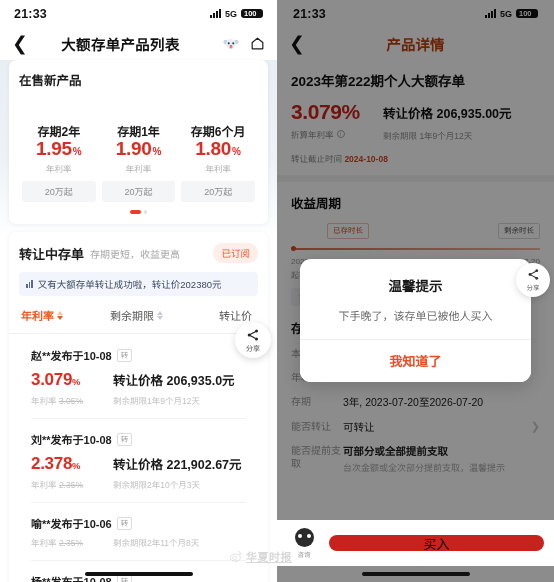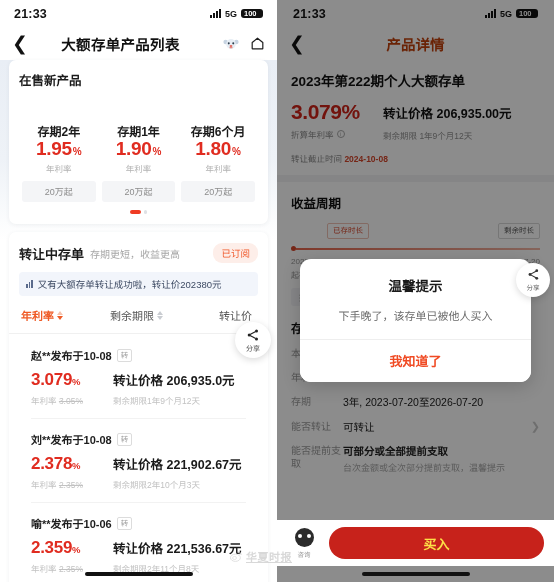--- a/index.html
+++ b/index.html
@@ -223,23 +223,23 @@
   .r-bottombar{
     position:absolute;left:0;right:0;bottom:16px;height:46px;
     background:#fff;display:flex;align-items:center;padding:0 10px;gap:8px;z-index:22;
   }
   .svc{ width:34px;display:flex;flex-direction:column;align-items:center;gap:2px;}
   .svc-ic{ width:19px;height:19px;border-radius:50%;background:#2b2b2b;position:relative;overflow:hidden;}
   .svc-ic::before{content:"";position:absolute;left:3px;top:6px;width:4px;height:4px;border-radius:50%;background:#fff;}
   .svc-ic::after{content:"";position:absolute;right:3px;top:6px;width:4px;height:4px;border-radius:50%;background:#fff;}
   .svc-lb{ font-size:6.5px;color:#9a9a9a;}
   .buy{
-    flex:1;height:32px;border-radius:16px;background:#c7221b;color:#fde047;
+    flex:1;height:16px;border-radius:16px;background:#c7221b;color:#000000;
     display:flex;align-items:center;justify-content:center;
-    font-size:13px;font-weight:bold;border:none;
+    font-size:13px;font-weight:normal;border:none;
   }
   .r-homebar{
     position:absolute;left:50%;transform:translateX(-50%);bottom:6px;
     width:108px;height:4px;border-radius:2px;background:#111;z-index:25;
   }
 
   .modal{
     position:absolute; z-index:30; left:23px; right:23px; top:259px;
     background:#fff; border-radius:11px; overflow:hidden;
     box-shadow:0 4px 18px rgba(0,0,0,.18);
@@ -433,29 +433,20 @@
               <div class="s2">剩余期限2年10个月3天</div>
             </div>
             <div class="lst-divider"></div>
           </div>
 
           <div style="padding-top:12px">
             <div class="lst-head">
               <span class="lst-name">喻**发布于10-06</span>
               <span class="tagzhuan">转</span>
             </div>
-            <div class="lst-main">
-              <div class="lst-rate">
-                <span class="num">2.359</span><span class="pct">%</span>
-              </div>
-              <div class="lst-price">
-                <span>转让价格</span>
-                <span>221,536.67元</span>
-              </div>
-            </div>
             <div class="lst-sub">
               <div class="s1">
                 <span>年利率</span>
                 <s>2.35%</s>
               </div>
               <div class="s2">剩余期限2年11个月8天</div>
             </div>
             <div class="lst-divider"></div>
           </div>
 

